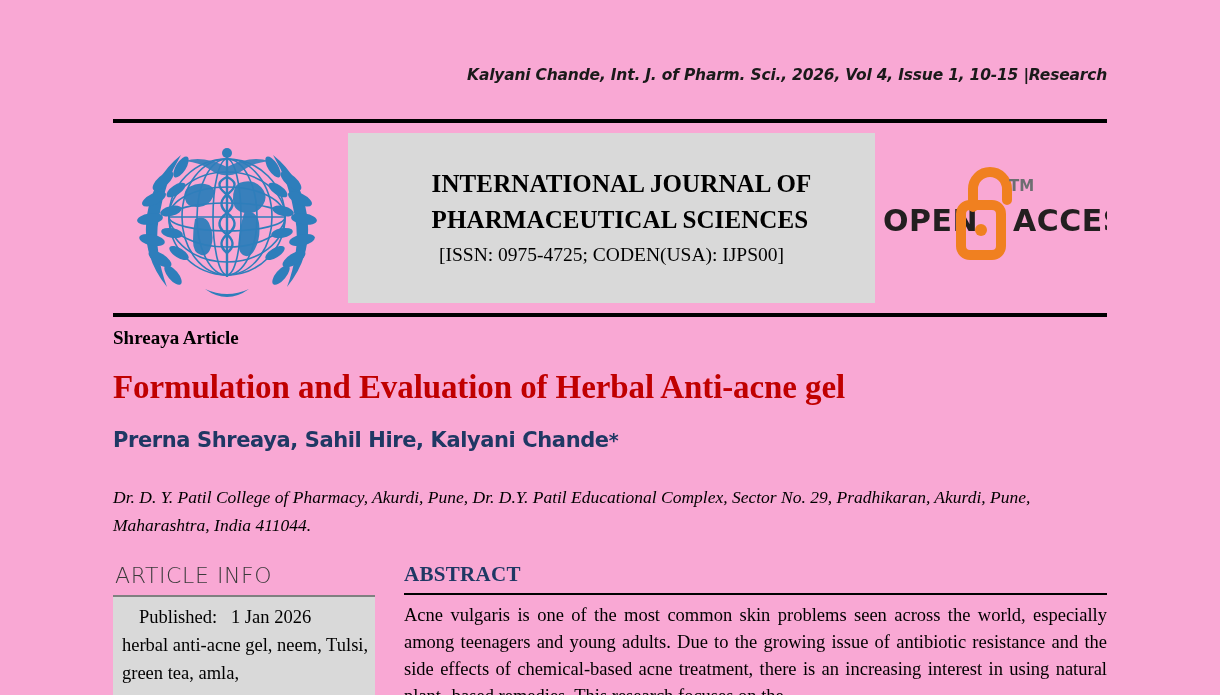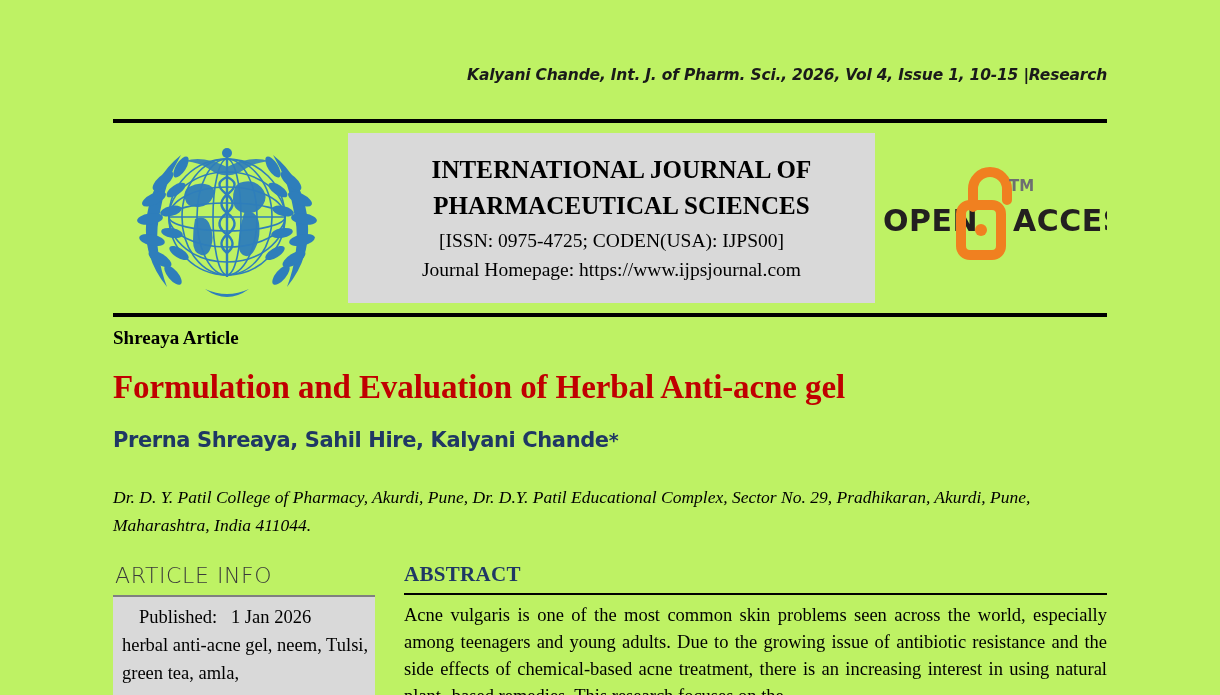--- a/index.html
+++ b/index.html
@@ -12,21 +12,21 @@
     height: 695px;
     overflow: hidden;
     font-family: "Liberation Serif", "DejaVu Serif", serif;
     color: #000000;
     position: relative;
   }
 
   .page {
     position: absolute;
     inset: 0;
-    background: #bef264;
+    background: #f9a8d4;
   }
 
   
   .running-head {
     position: absolute;
     left: 113px;
     top: 66px;
     width: 994px;
     text-align: right;
     font-family: "DejaVu Sans", "Liberation Sans", sans-serif;
@@ -76,21 +76,21 @@
     display: flex;
     flex-direction: column;
     align-items: center;
     justify-content: center;
   }
   .journal-title {
     font-family: "Liberation Serif", "DejaVu Serif", serif;
     font-weight: bold;
     font-size: 25px;
     line-height: 1.44;
-    text-align: center;
+    text-align: left;
     color: #000;
     letter-spacing: 0.1px;
     margin-left: 20px;
   }
   .journal-issn {
     font-family: "Liberation Serif", "DejaVu Serif", serif;
     font-size: 19.5px;
     line-height: 1.5;
     text-align: center;
     margin-top: 2px;
@@ -329,21 +329,20 @@
         <path d="M78 152 q22 10 44 0 q-22 16 -44 0 z" fill="#2E7EBB"></path>
       </svg>
     </div>
 
     <div class="journal-box">
       <div class="journal-title">
         <span>INTERNATIONAL JOURNAL OF</span><br>
         <span>PHARMACEUTICAL SCIENCES</span>
       </div>
       <div class="journal-issn">[ISSN: 0975-4725; CODEN(USA): IJPS00]</div>
-      <div class="journal-home">Journal Homepage: https://www.ijpsjournal.com</div>
     </div>
 
     <div class="oa-logo">
       <svg viewBox="0 0 226 112" xmlns="http://www.w3.org/2000/svg">
         <text x="2" y="72" font-family="DejaVu Sans, Liberation Sans, sans-serif" font-size="30" font-weight="bold" fill="#231f20" letter-spacing="0.5">OPEN</text>
         <g>
 
           <path d="M92 48 L92 30 A17 17 0 0 1 126 30 L126 41" fill="none" stroke="#F08020" stroke-width="10" stroke-linecap="round"></path>
 
           <rect x="80" y="46" width="40" height="50" rx="9" ry="9" fill="none" stroke="#F08020" stroke-width="10"></rect>

